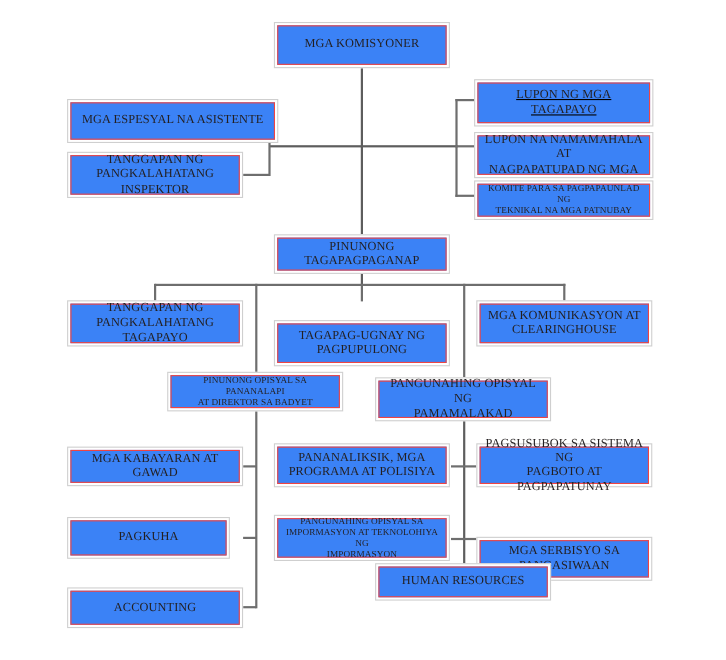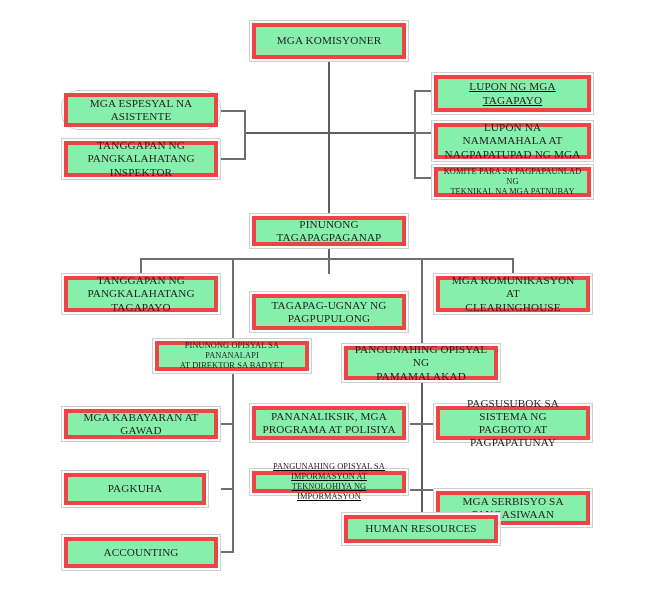--- a/index.html
+++ b/index.html
@@ -21,22 +21,22 @@
     box-sizing: border-box;
     background: #ffffff;
     border: 1px solid #cfcfcf;
     padding: 2px;
     z-index: 3;
   }
   .node .inner {
     box-sizing: border-box;
     width: 100%;
     height: 100%;
-    border: 4px solid #ef4444;
-    background: #86efac;
+    border: 1px solid #ef4444;
+    background: #3b82f6;
     display: flex;
     align-items: center;
     justify-content: center;
     text-align: center;
   }
   .node .label {
     display: block;
     color: #231f20;
     line-height: 1.18;
     padding: 0 4px;
@@ -93,21 +93,21 @@
   <div class="ln" style="left:421px; top:423px; width:12px; height:2px;"></div>
   <div class="ln" style="left:410px; top:489px; width:12px; height:2px;"></div>
   <div class="ln" style="left:421px; top:489px; width:12px; height:2px;"></div>
 
   <div class="node fs-normal" style="left:249px; top:20px; width:160px; height:42px;">
     <div class="inner">
         <span class="label">MGA KOMISYONER</span>
       </div>
   </div>
 
-  <div class="node fs-normal" style="left:61px; top:90px; width:160px; height:40px;border-radius:17px;">
+  <div class="node fs-normal" style="left:61px; top:90px; width:192px; height:40px;">
     <div class="inner">
         <span class="label">MGA ESPESYAL NA ASISTENTE</span>
       </div>
   </div>
 
   <div class="node fs-normal" style="left:61px; top:138px; width:160px; height:42px;">
     <div class="inner">
         <span class="label">TANGGAPAN NG
 PANGKALAHATANG INSPEKTOR</span>
       </div>
@@ -193,21 +193,21 @@
 PROGRAMA AT POLISIYA</span>
       </div>
   </div>
 
   <div class="node fs-normal" style="left:61px; top:470px; width:148px; height:38px;">
     <div class="inner">
         <span class="label">PAGKUHA</span>
       </div>
   </div>
 
-  <div class="node fs-small" style="left:249px; top:468px; width:160px; height:28px;text-decoration:underline;">
+  <div class="node fs-small" style="left:249px; top:468px; width:160px; height:42px;">
     <div class="inner">
         <span class="label">PANGUNAHING OPISYAL SA
 IMPORMASYON AT TEKNOLOHIYA NG
 IMPORMASYON</span>
       </div>
   </div>
 
   <div class="node fs-normal" style="left:433px; top:488px; width:160px; height:40px;">
     <div class="inner">
         <span class="label">MGA SERBISYO SA

